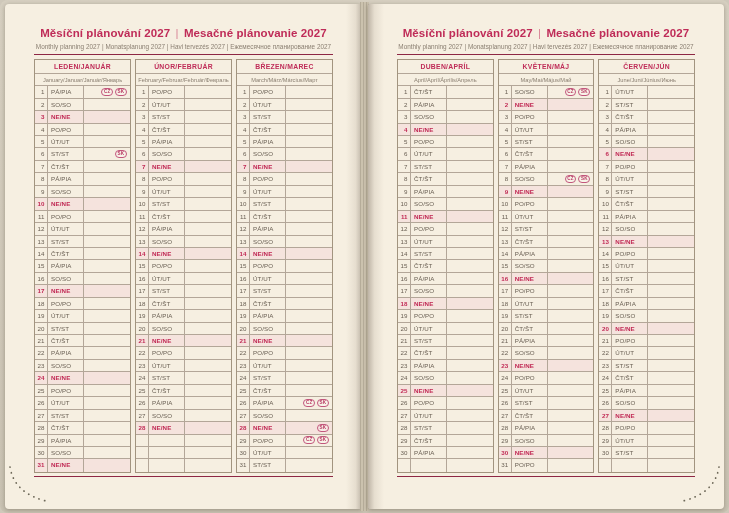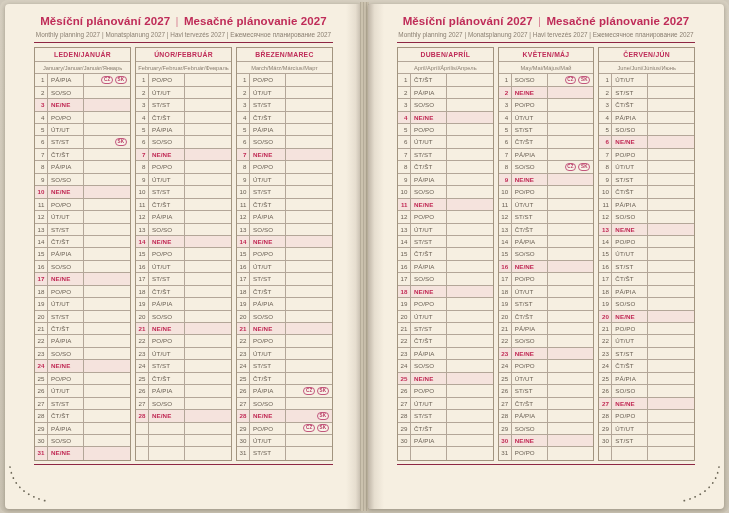--- a/index.html
+++ b/index.html
@@ -20,21 +20,21 @@
   .spread{position:absolute;inset:0;border-radius:8px;overflow:hidden;background:linear-gradient(180deg,#d6cfc0,#c9c2b2);}
   .page{position:absolute;top:4px;height:505px;background:var(--page-bg);box-shadow:0 1px 4px rgba(60,50,35,.35);}
   .page.left{left:5px;width:357px;border-radius:4px 1px 1px 4px;}
   .page.right{left:368px;width:356px;border-radius:1px 4px 4px 1px;}
   .page.left::after{content:"";position:absolute;top:0;right:0;width:16px;height:100%;
     background:linear-gradient(to right,rgba(90,70,50,0) 0%,rgba(90,70,50,.10) 60%,rgba(60,45,30,.30) 100%);}
   .page.right::before{content:"";position:absolute;top:0;left:0;width:16px;height:100%;
     background:linear-gradient(to left,rgba(90,70,50,0) 0%,rgba(90,70,50,.10) 60%,rgba(60,45,30,.30) 100%);}
   .gutter{position:absolute;top:2px;left:360px;width:9px;height:509px;
     background:repeating-linear-gradient(90deg,#b5ac99 0 1px,#cbc2ae 1px 3px);}
-  .page-inner{position:relative;height:100%;padding:10px 29px 0 29px;}
+  .page-inner{position:relative;height:100%;padding:22px 29px 0 29px;}
   .title-row{text-align:center;color:var(--accent);font-size:11.5px;font-weight:bold;letter-spacing:.1px;line-height:14px;}
   .title-divider{font-weight:normal;opacity:.55;padding:0 2px;}
   .subtitle-row{text-align:center;color:var(--muted);font-size:6.4px;margin-top:3px;line-height:8px;}
   .head-rule{height:1.3px;background:var(--rule);margin-top:3px;}
   .columns{display:flex;gap:4px;margin-top:4px;}
   .month{width:97px;border:1px solid var(--border-strong);background:var(--page-bg);}
   .month-name{height:14px;line-height:14px;text-align:center;color:var(--accent);
     font-size:6.8px;font-weight:bold;letter-spacing:.3px;border-bottom:.7px solid var(--border);}
   .month-intl{height:12px;line-height:12px;text-align:center;color:var(--muted);
     font-size:5.7px;border-bottom:.7px solid var(--border);}

